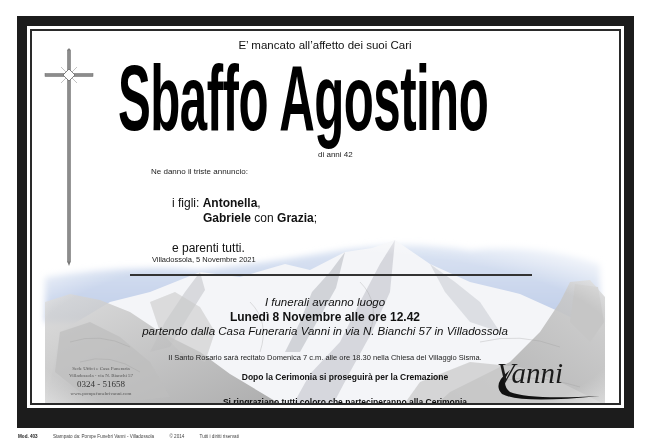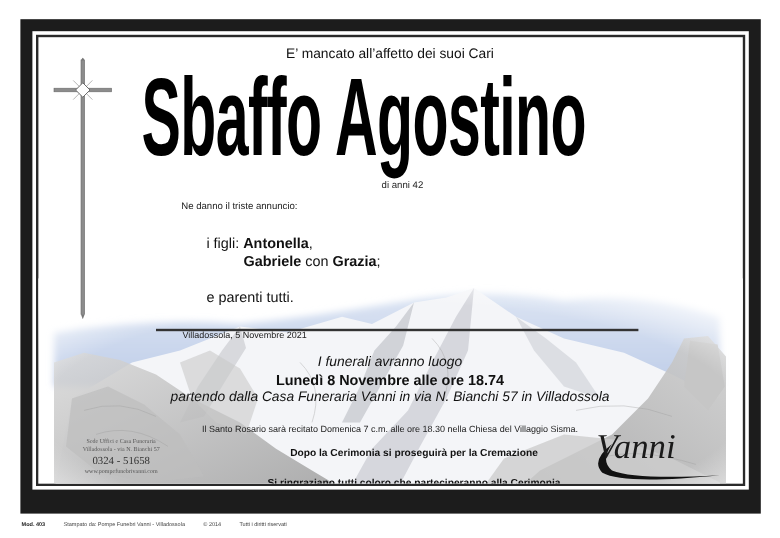--- a/index.html
+++ b/index.html
@@ -16,21 +16,21 @@
 
   .t { position:absolute; left:0; width:650px; text-align:center; white-space:nowrap; }
   .intro { top:37px; font-size:11.5px; color:#111; }
   .name-wrap { position:absolute; left:118px; top:46px; width:420px; height:100px; overflow:visible; }
   .name { position:absolute; left:0; top:0; font-weight:bold; font-size:92px; letter-spacing:-1px; color:#000; transform-origin:0 0; transform:scaleX(0.535); white-space:nowrap; line-height:100px; }
   .age { position:absolute; left:318px; top:148px; font-size:8px; color:#222; }
 
   .ann { position:absolute; left:151px; top:165px; font-size:8px; color:#222; }
   .fam { position:absolute; font-size:12px; color:#111; white-space:nowrap; line-height:16px; }
   .fam b { font-weight:bold; }
-  .place-date { position:absolute; left:152px; top:253px; font-size:7.5px; color:#222;margin-top:20px; }
+  .place-date { position:absolute; left:152px; top:253px; font-size:7.5px; color:#222; }
   .rule { position:absolute; left:130px; top:272px; width:402px; height:1.5px; background:#333; }
 
   .f1 { top:294px; font-size:11.5px; font-style:italic; color:#111; }
   .f2 { top:308px; font-size:12px; font-weight:bold; color:#111; }
   .f3 { top:323px; font-size:11.5px; font-style:italic; color:#111; }
   .f4 { top:337px; font-size:11.5px; font-style:italic; color:#111; }
   .f5 { top:351px; font-size:7.5px; color:#222; }
   .f6 { top:370px; font-size:8.5px; font-weight:bold; color:#111; left:20px; }
   .f7 { top:395px; font-size:8.5px; font-weight:bold; color:#111; left:20px; }
 
@@ -128,21 +128,21 @@
         <div class="ann">Ne danno il triste annuncio:</div>
 
         <div class="fam" style="left:203px;top:208px;"><b>Gabriele</b><span> con </span><b>Grazia</b><span>;</span></div>
         <div class="fam" style="left:172px;top:193px;"><span>i figli: </span><b>Antonella</b><span>,</span></div>
         <div class="fam" style="left:172px;top:238px;">e parenti tutti.</div>
 
         <div class="place-date">Villadossola, 5 Novembre 2021</div>
         <div class="rule"></div>
 
         <div class="t f1">I funerali avranno luogo</div>
-        <div class="t f2">Lunedì 8 Novembre alle ore 18.74</div>
+        <div class="t f2">Lunedì 8 Novembre alle ore 12.42</div>
         <div class="t f3">partendo dalla Casa Funeraria Vanni in via N. Bianchi 57 in Villadossola</div>
         <div class="t f5">Il Santo Rosario sarà recitato Domenica 7 c.m. alle ore 18.30 nella Chiesa del Villaggio Sisma.</div>
         <div class="t f6">Dopo la Cerimonia si proseguirà per la Cremazione</div>
         <div class="t f7">Si ringraziano tutti coloro che parteciperanno alla Cerimonia</div>
 
         <div class="office">
           <span class="s">Sede Uffici e Casa Funeraria</span>
           <span class="s">Villadossola - via N. Bianchi 57</span>
           <span class="ph">0324 - 51658</span>
           <span class="s">www.pompefunebrivanni.com</span>

